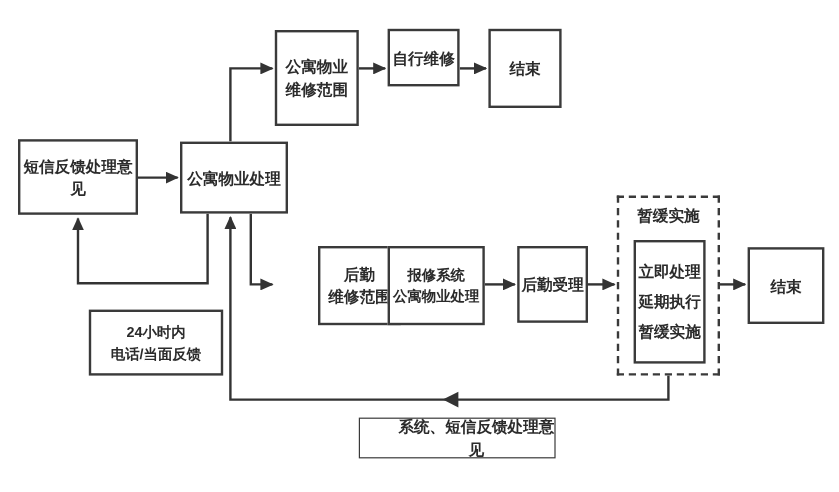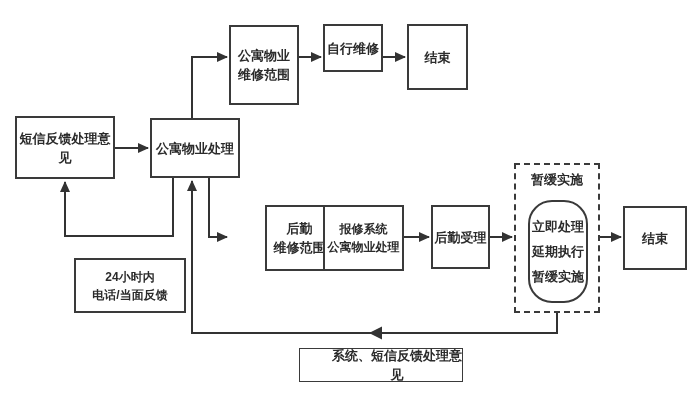--- a/index.html
+++ b/index.html
@@ -39,21 +39,21 @@
     border: 2px dashed #3a3a3a;
     background: #ffffff;
   }
   .group-label {
     margin-top: 6px;
     text-align: center;
     color: #2b2b2b;
     font-weight: bold;
     font-size: 13px;
   }
-  .group .inner { line-height: 25px; border-radius: 24px; }
+  .group .inner { line-height: 25px; }
 
   
   #n-student        { left: 15px;  top: 116px; width: 100px; height: 63px; }
   #n-property       { left: 150px; top: 118px; width: 90px;  height: 60px; }
   #n-apt-scope      { left: 229px; top: 25px;  width: 70px;  height: 80px; }
   #n-self-repair    { left: 323px; top: 24px;  width: 60px;  height: 48px; }
   #n-end-top        { left: 407px; top: 24px;  width: 61px;  height: 66px; }
   #n-log-scope      { left: 229px; top: 205px; width: 69px;  height: 66px; margin-left: 36px; }
   #n-repair-system  { left: 323px; top: 205px; width: 81px;  height: 66px; }
   #n-log-accept     { left: 431px; top: 205px; width: 59px;  height: 64px; }

